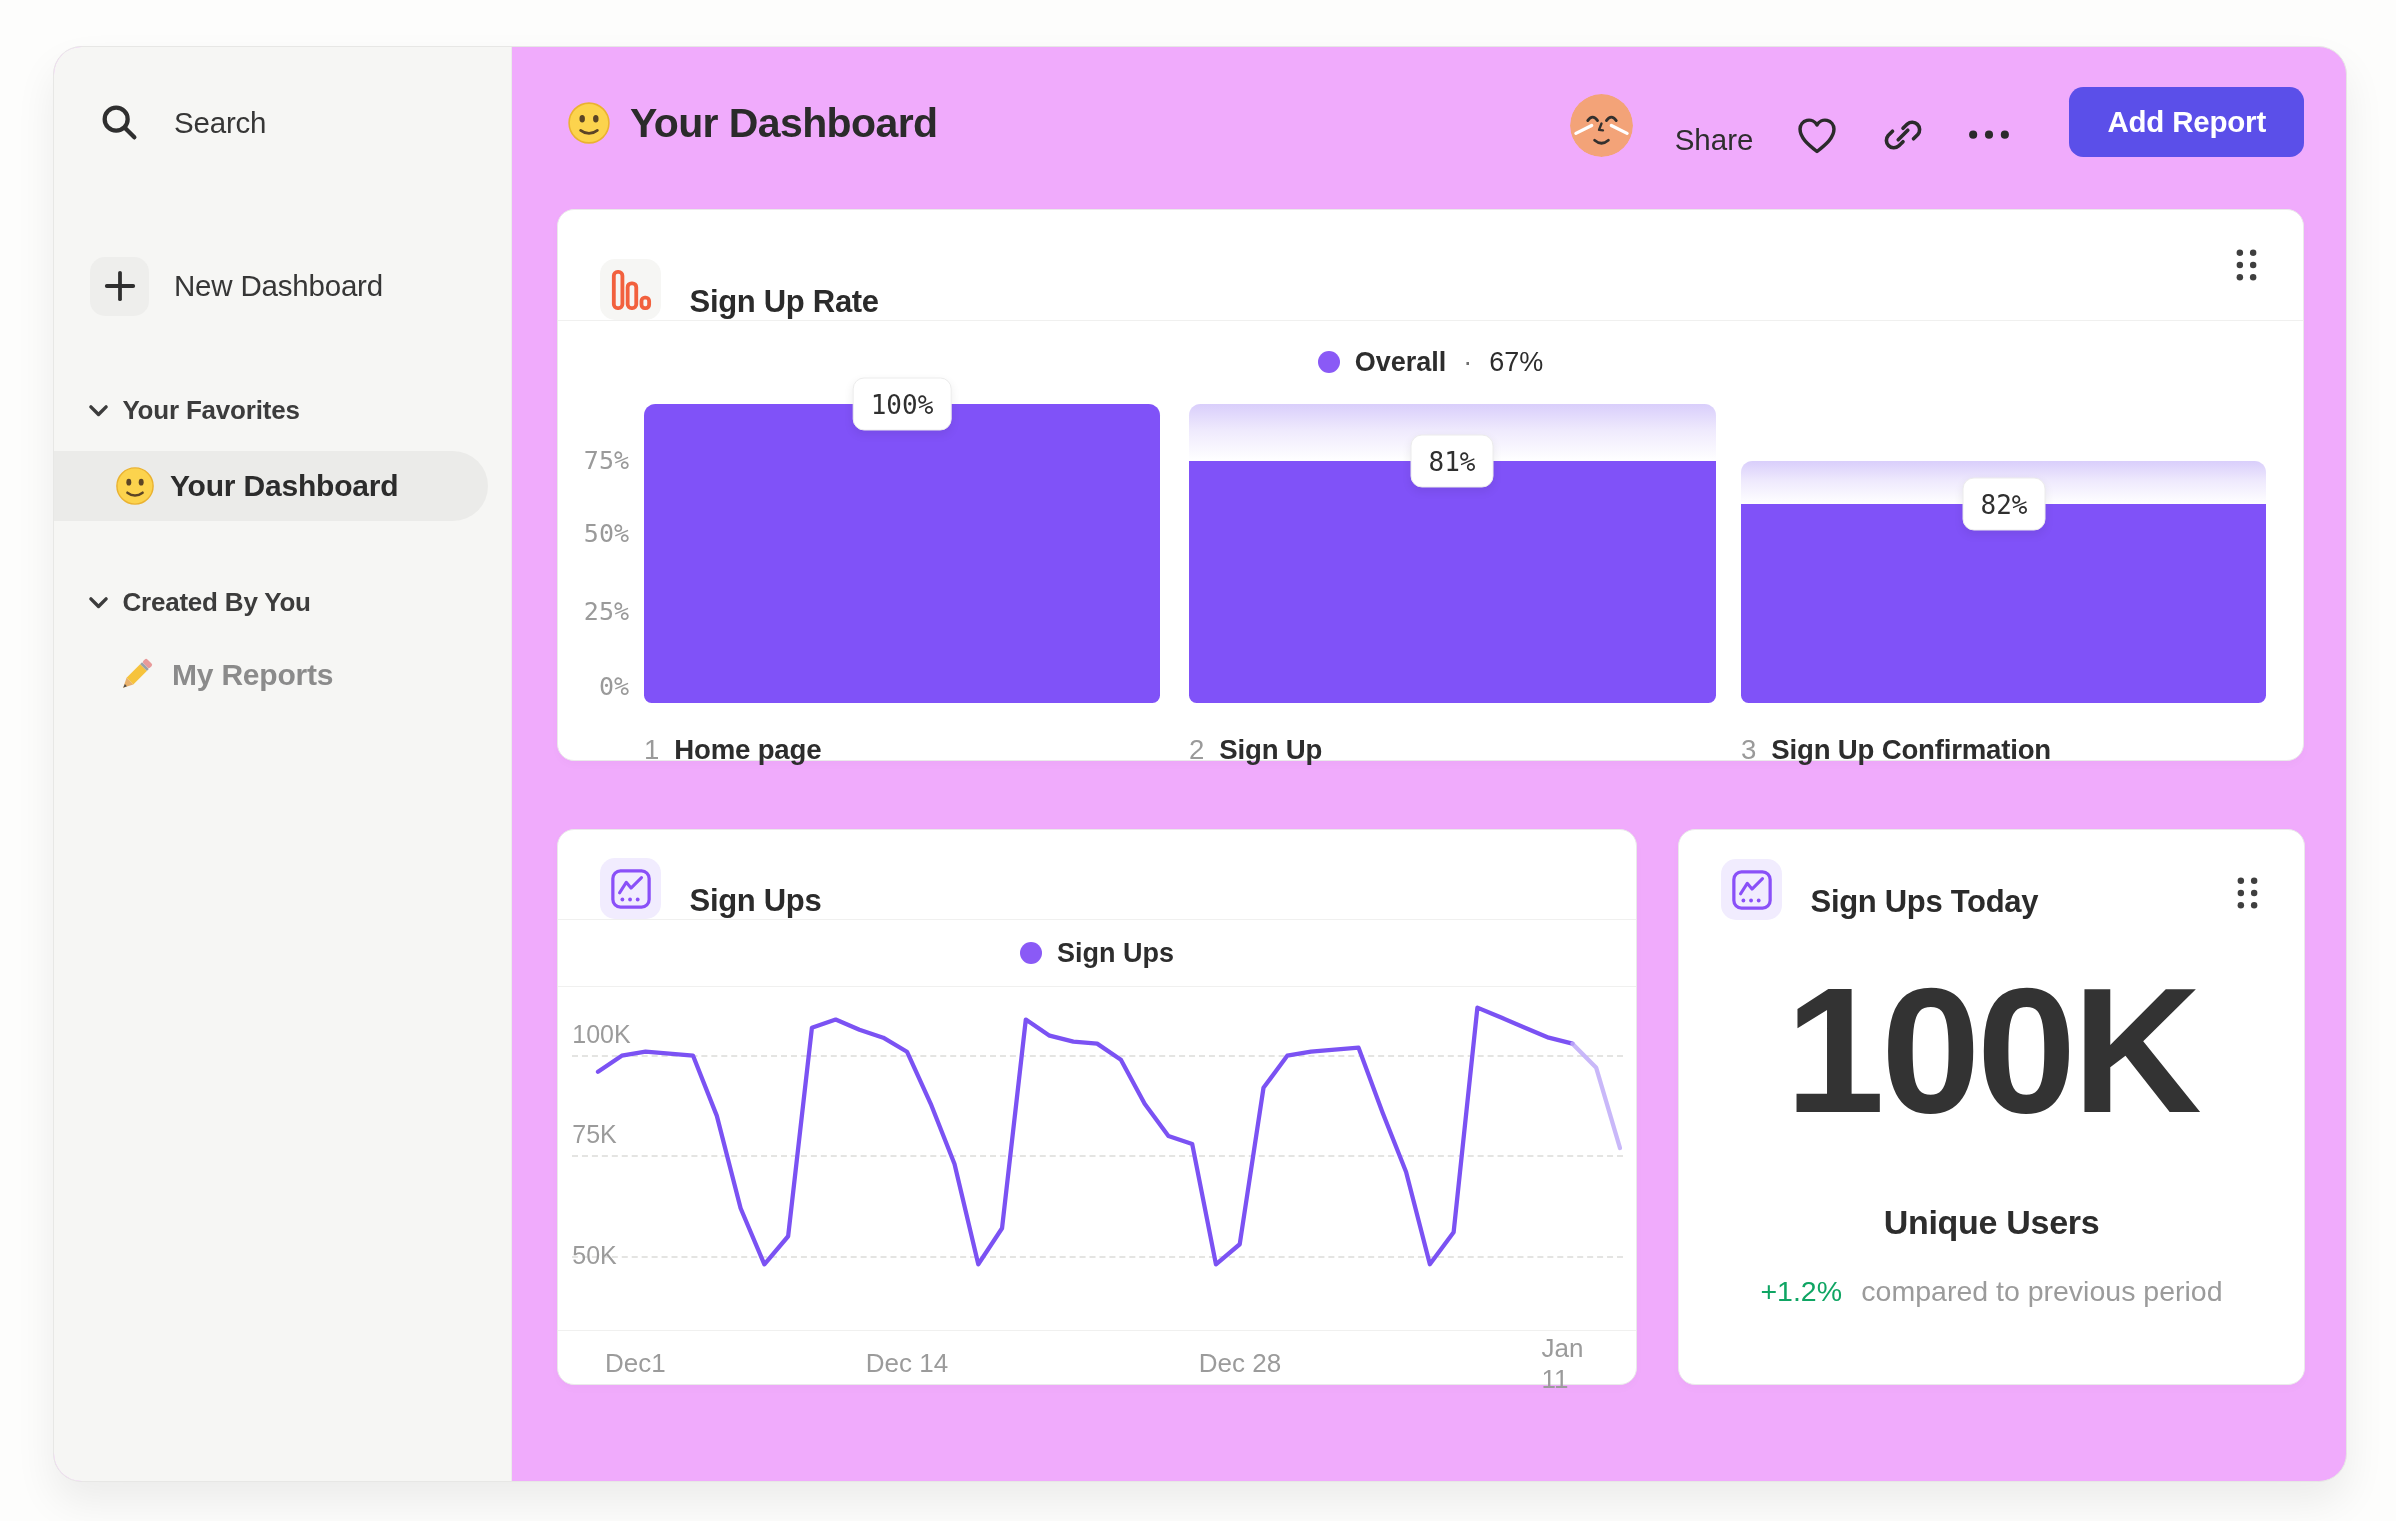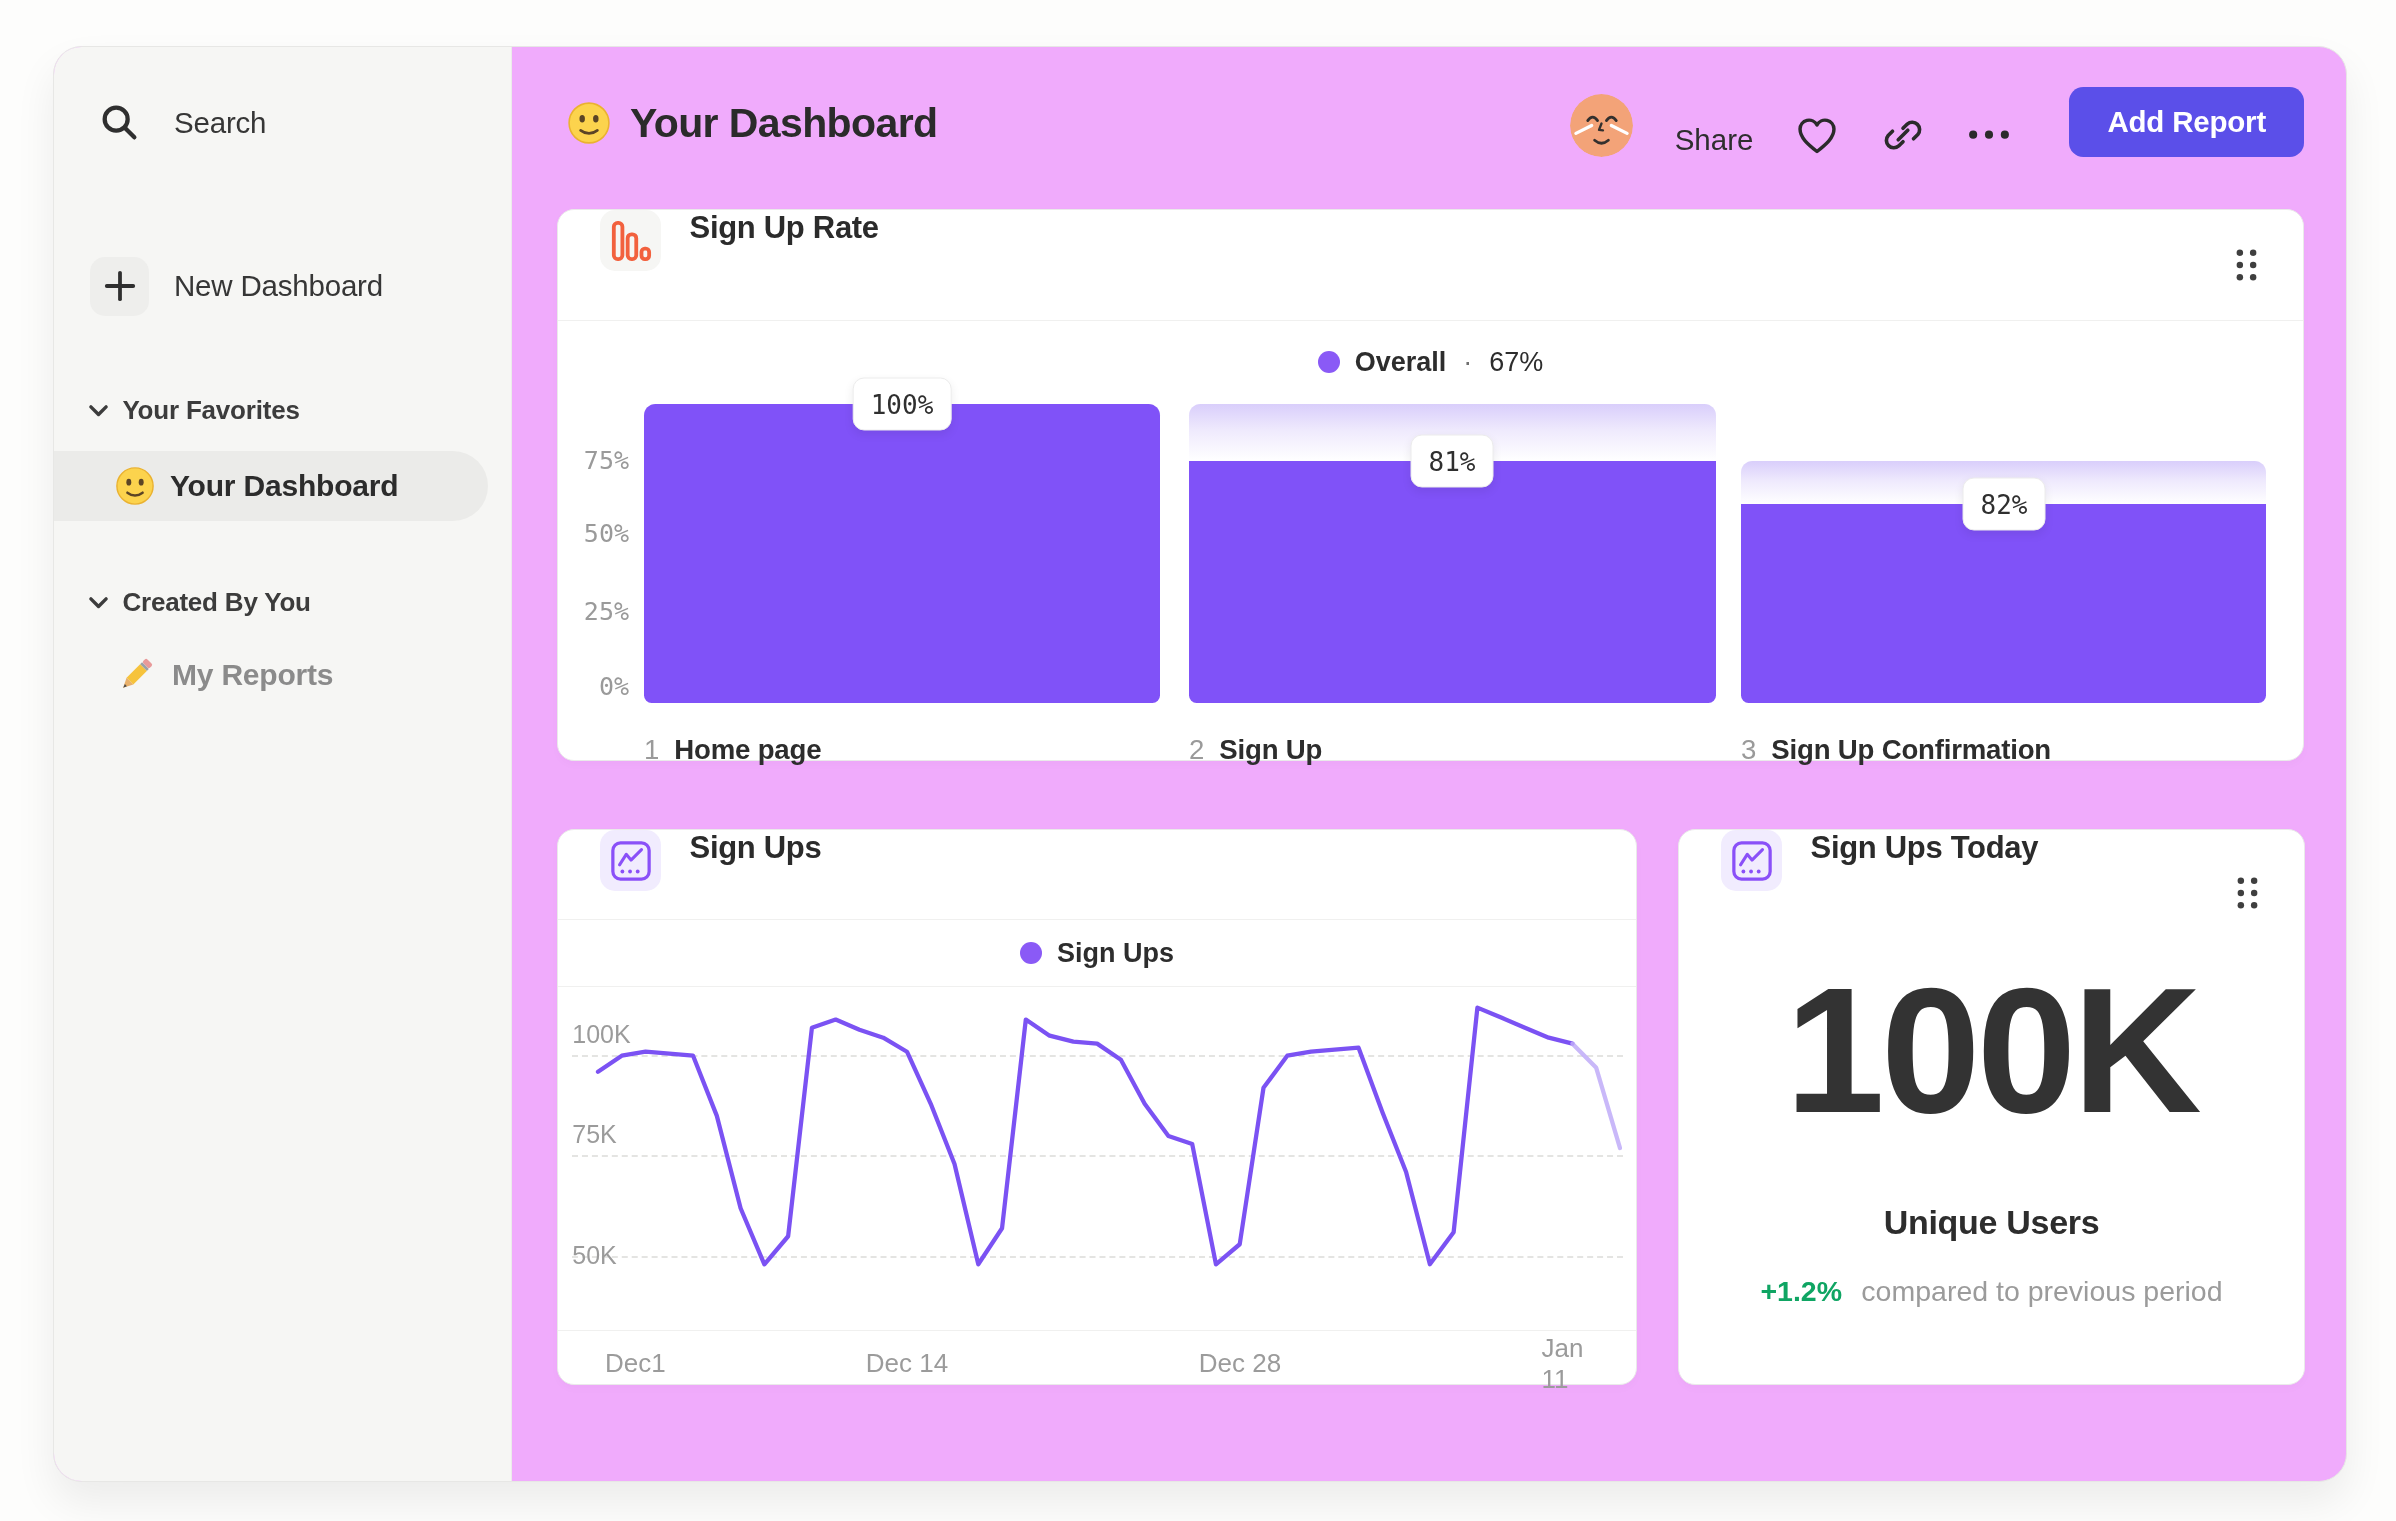--- a/index.html
+++ b/index.html
@@ -69,21 +69,21 @@
 
   
   .card {
     position:absolute; background:#ffffff; border:1.9px solid #eaeaea; border-radius:17px;
     box-shadow:0 3.8px 9.5px rgba(0,0,0,.02);
   }
   .card-funnel { left:503px; top:162px;  width:1747px; height:552px; }
   .card-line   { left:503px; top:782px;  width:1080px; height:556px; }
   .card-metric { left:1624px; top:782px; width:627px;  height:556px; }
 
-  .card-head { position:absolute; left:0; top:0; width:100%; display:flex; align-items:flex-start; padding-left:42px; }
+  .card-head { position:absolute; left:0; top:0; width:100%; display:flex; align-items:flex-end; padding-left:42px; }
   .card-funnel .card-head { height:111px; border-bottom:1.9px solid #f0f0ef; }
   .card-line   .card-head { height:90px;  border-bottom:1.9px solid #f0f0ef; }
   .card-metric .card-head { height:90px; }
   .chart-ibox { width:61px; height:61px; border-radius:15px; display:flex; align-items:center; justify-content:center; flex:0 0 61px; }
   .chart-ibox.orange { background:#f6f6f4; }
   .chart-ibox.purple { background:#f1ecfe; }
   .card-title { margin-left:28.5px; font-size:31px; font-weight:700; color:#2b2b2b; letter-spacing:-0.3px; }
   .drag-handle { position:absolute; right:38px; width:38px; height:42px; display:flex; align-items:center; justify-content:center; cursor:grab; }
   .card-funnel .drag-handle { top:34px; }
   .card-metric .drag-handle { top:42px; }
@@ -126,21 +126,21 @@
   .xlabel { position:absolute; top:0; height:47px; display:flex; align-items:center; font-size:26px; color:#9b9b9b; }
   .xl-0 { left:47px; } .xl-1 { left:349px; transform:translateX(-50%); }
   .xl-2 { left:682px; transform:translateX(-50%); } .xl-3 { left:1015px; transform:translateX(-50%); }
 
   
   .metric-value { position:absolute; left:0; top:131px; width:100%; text-align:center;
     font-size:179px; font-weight:700; color:#333333; letter-spacing:-3.8px; line-height:1; }
   .metric-label { position:absolute; left:0; top:373px; width:100%; text-align:center;
     font-size:34px; font-weight:600; color:#2d2d2d; letter-spacing:-0.3px; }
   .metric-delta-row { position:absolute; left:0; top:445px; width:100%; text-align:center; font-size:28.5px; }
-  .metric-delta { font-weight:700; color:#0fa563; }
+  .metric-delta { font-weight:400; color:#0fa563; }
   .metric-note { color:#9b9b9b; margin-left:11.4px; }
 </style>
 </head>
 <body>
 
 <div class="window">
 
   <div class="sidebar">
 
     <div class="side-item" style="top:35px">

